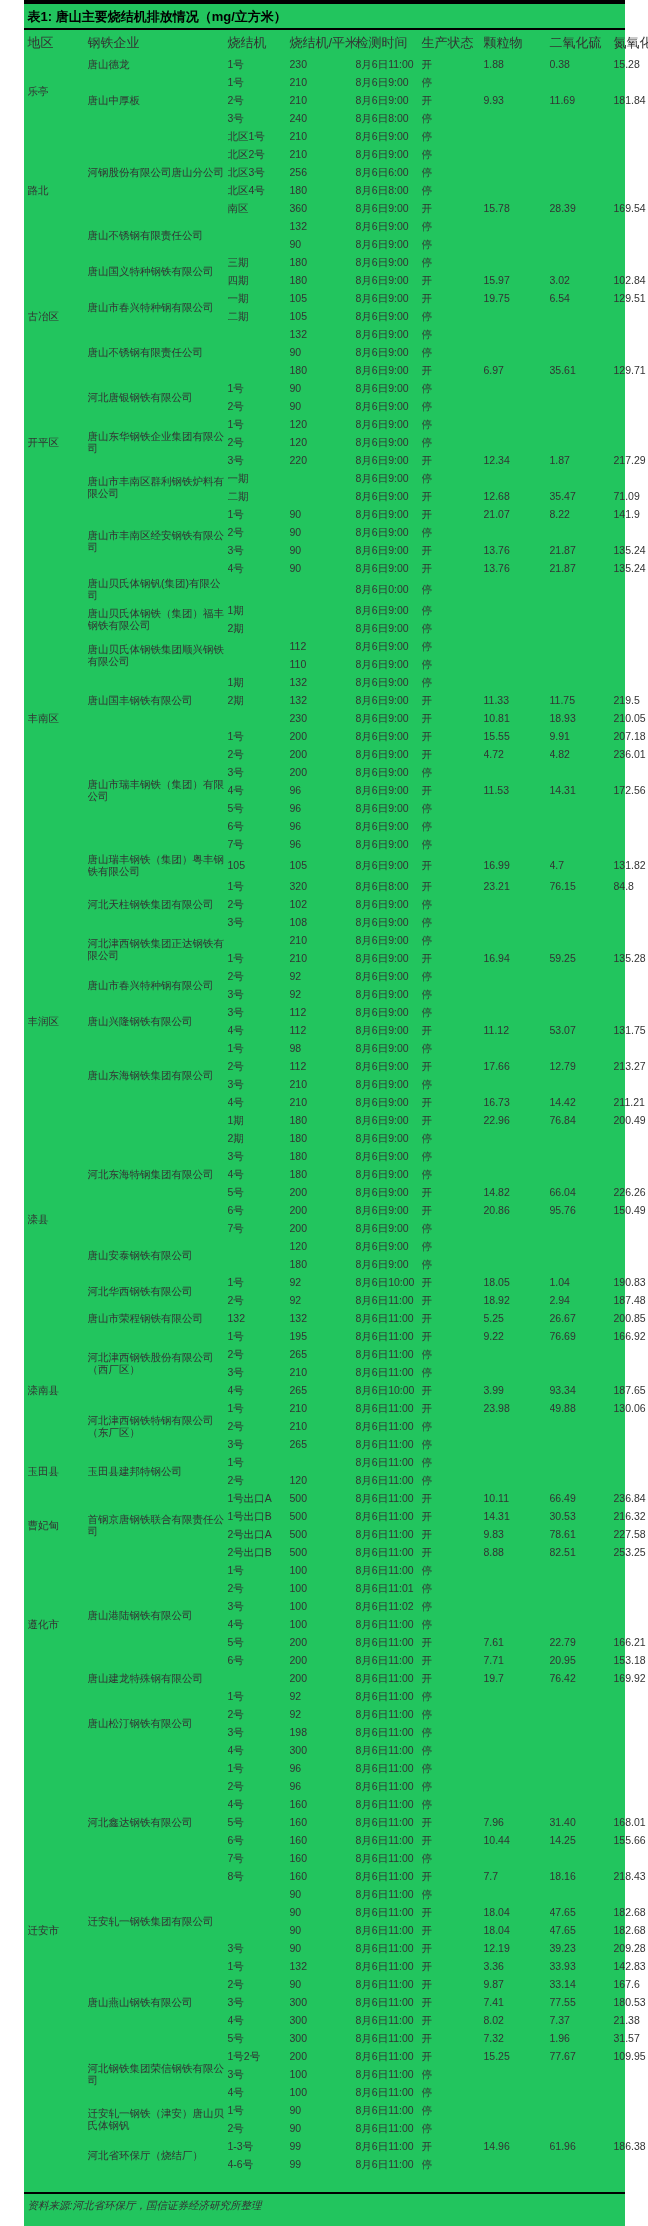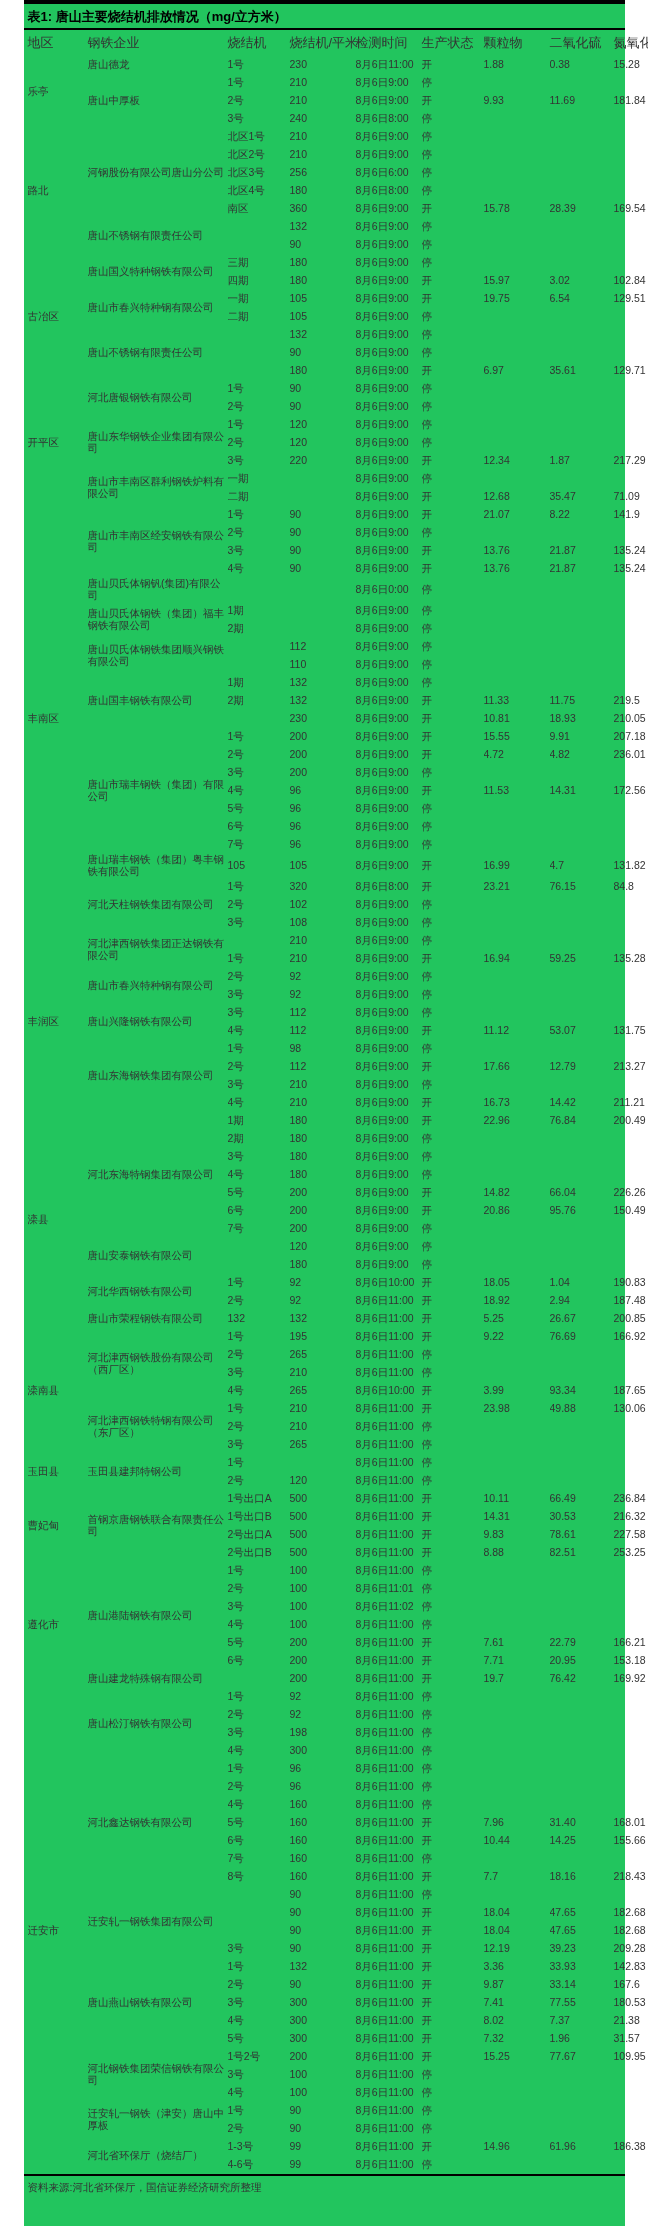--- a/index.html
+++ b/index.html
@@ -14,21 +14,21 @@
   table.emis{border-collapse:collapse;table-layout:fixed;width:640px;margin:0 4px;}
   th{font-weight:normal;font-size:13px;color:#333;text-align:left;
      padding:4px 2px 3px 0;vertical-align:middle;white-space:nowrap;}
   td{font-size:10.5px;color:#333;text-align:left;vertical-align:middle;
      padding:0 2px 0 0;height:18px;line-height:12px;overflow:hidden;}
   td.company-cell{line-height:12px;margin-top:48px;}
   td.region-cell{color:#333;}
   .source-note{
     border-top:2px solid #000;
     font-size:10.5px;color:#333;
-    padding:5px 21px 10px 4px;margin-top:1px;
+    padding:5px 21px 10px 4px;margin-top:19px;font-style:italic;
   }
 </style>
 </head>
 <body>
 
 <div class="doc">
   <div class="title-bar">表1: 唐山主要烧结机排放情况（mg/立方米）</div>
 
   <table class="emis">
     <colgroup>
@@ -1116,21 +1116,21 @@
         <tr>
           <td>4号</td>
           <td>100</td>
           <td>8月6日11:00</td>
           <td>停</td>
           <td></td>
           <td></td>
           <td></td>
         </tr>
         <tr>
-          <td class="company-cell" rowspan="2">迁安轧一钢铁（津安）唐山中厚板</td>
+          <td class="company-cell" rowspan="2">迁安轧一钢铁（津安）唐山贝氏体钢钒</td>
           <td>1号</td>
           <td>90</td>
           <td>8月6日11:00</td>
           <td>停</td>
           <td></td>
           <td></td>
           <td></td>
         </tr>
         <tr>
           <td>2号</td>

